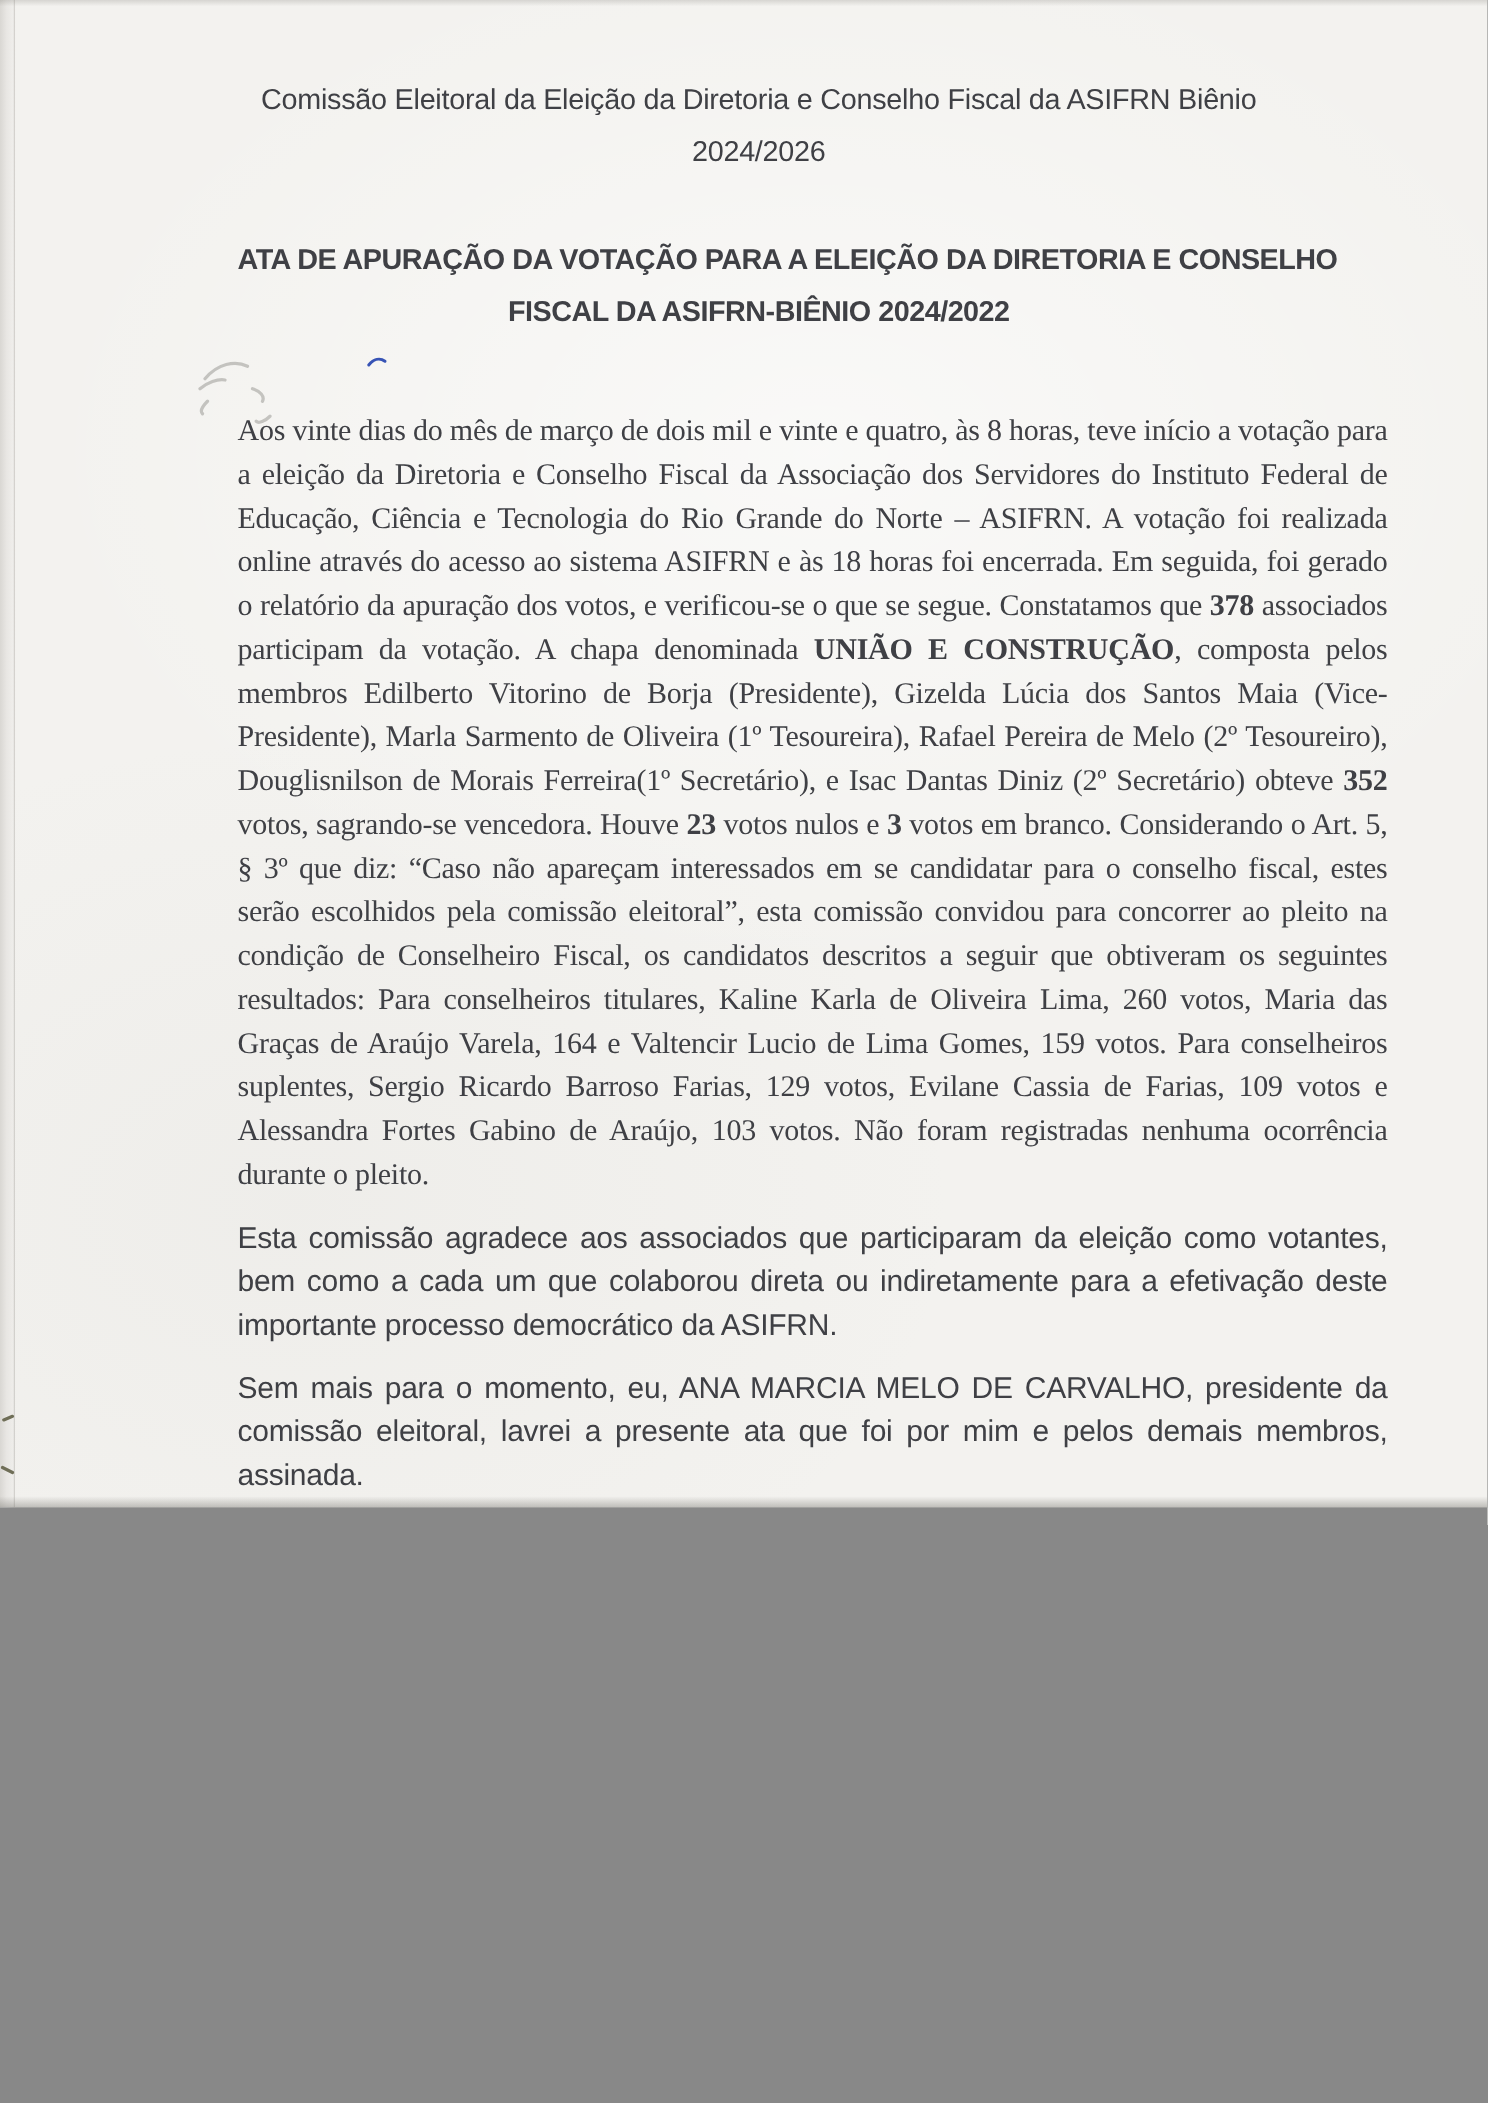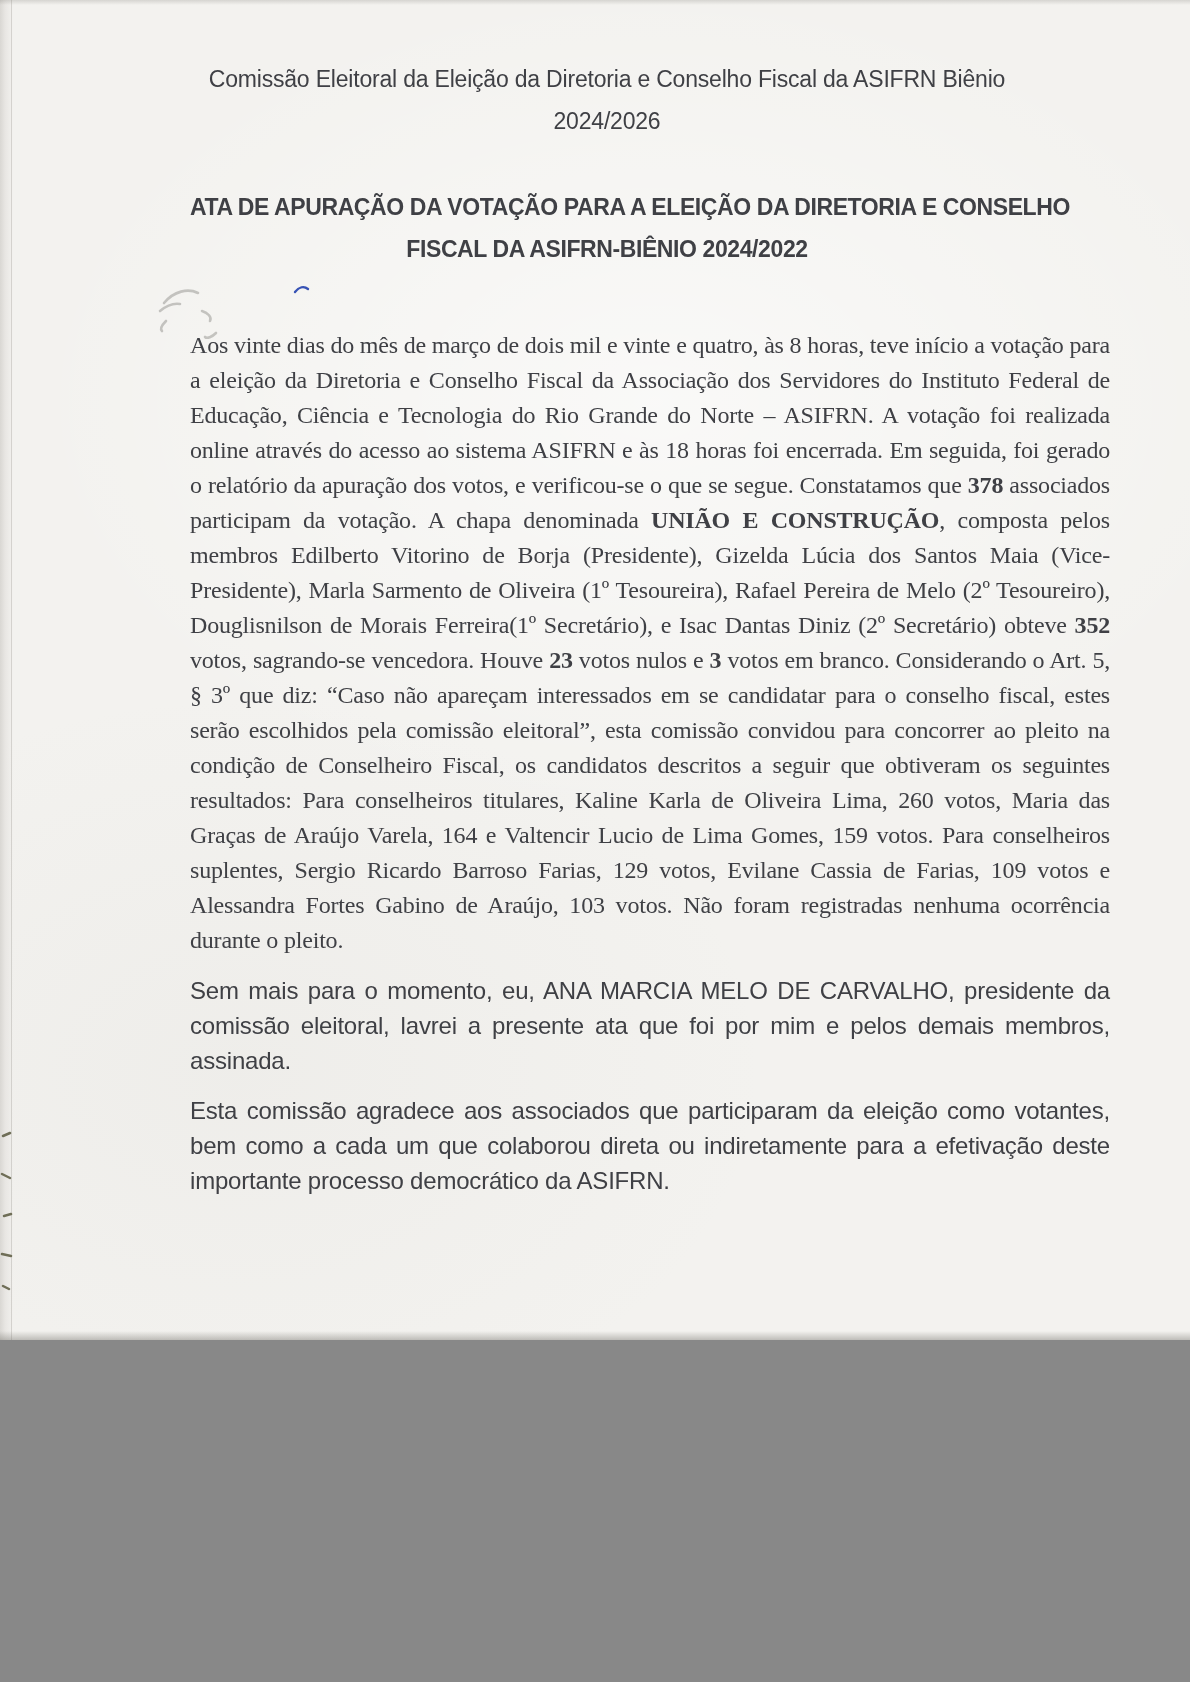--- a/index.html
+++ b/index.html
@@ -1,18 +1,18 @@
 <!DOCTYPE html>
 <html lang="pt" style="--paper: #f3f2ef; --text: #3f4045; --ink-blue: #3753b5;"><head>
 <meta charset="utf-8">
 <style>
   html,body { margin:0; padding:0; background:#888; }
   .page {
     position:relative;
-    width:1190px; height:1340px;
+    width:1190px; height:1206px;
     margin:0 auto;
     background: var(--paper, #f3f2ef);
     background-image:
       radial-gradient(ellipse 900px 600px at 55% 30%, rgba(255,255,255,0.55), rgba(255,255,255,0) 70%),
       radial-gradient(ellipse 700px 500px at 20% 80%, rgba(205,203,198,0.12), rgba(205,203,198,0) 75%);
     overflow:hidden;
     font-family:"Liberation Sans","DejaVu Sans",sans-serif;
     color: var(--text, #3f4045);
   }
 
@@ -87,23 +87,23 @@
       <div class="h-line">2024/2026</div>
     </header>
 
     <h1 class="doc-title">
       <div class="t-line">ATA DE APURAÇÃO DA VOTAÇÃO PARA A ELEIÇÃO DA DIRETORIA E CONSELHO</div>
       <div class="t-line">FISCAL DA ASIFRN-BIÊNIO 2024/2022</div>
     </h1>
 
     <p class="body-par par-1"><span>Aos vinte dias do mês de março de dois mil e vinte e quatro, às 8 horas, teve início a votação para a eleição da Diretoria e Conselho Fiscal da Associação dos Servidores do Instituto Federal de Educação, Ciência e Tecnologia do Rio Grande do Norte – ASIFRN. A votação foi realizada online através do acesso ao sistema ASIFRN e às 18 horas foi encerrada. Em seguida, foi gerado o relatório da apuração dos votos, e verificou-se o que se segue. Constatamos que </span><b>378</b><span> associados participam da votação. A chapa denominada </span><b>UNIÃO E CONSTRUÇÃO</b><span>, composta pelos membros Edilberto Vitorino de Borja (Presidente), Gizelda Lúcia dos Santos Maia (Vice-Presidente), Marla Sarmento de Oliveira (1º Tesoureira), Rafael Pereira de Melo (2º Tesoureiro), Douglisnilson de Morais Ferreira(1º Secretário), e Isac Dantas Diniz (2º Secretário) obteve </span><b>352</b><span> votos, sagrando-se vencedora. Houve </span><b>23</b><span> votos nulos e </span><b>3</b><span> votos em branco. Considerando o Art. 5, § 3º que diz: “Caso não apareçam interessados em se candidatar para o conselho fiscal, estes serão escolhidos pela comissão eleitoral”, esta comissão convidou para concorrer ao pleito na condição de Conselheiro Fiscal, os candidatos descritos a seguir que obtiveram os seguintes resultados: Para conselheiros titulares, Kaline Karla de Oliveira Lima, 260 votos, Maria das Graças de Araújo Varela, 164 e Valtencir Lucio de Lima Gomes, 159 votos. Para conselheiros suplentes, Sergio Ricardo Barroso Farias, 129 votos, Evilane Cassia de Farias, 109 votos e Alessandra Fortes Gabino de Araújo, 103 votos. Não foram registradas nenhuma ocorrência durante o pleito.</span></p>
 
+    <p class="body-par par-2">Esta comissão agradece aos associados que participaram da eleição como votantes, bem como a cada um que colaborou direta ou indiretamente para a efetivação deste importante processo democrático da ASIFRN.</p>
+
     <p class="body-par par-3">Sem mais para o momento, eu, ANA MARCIA MELO DE CARVALHO, presidente da comissão eleitoral, lavrei a presente ata que foi por mim e pelos demais membros, assinada.</p>
-
-    <p class="body-par par-2">Esta comissão agradece aos associados que participaram da eleição como votantes, bem como a cada um que colaborou direta ou indiretamente para a efetivação deste importante processo democrático da ASIFRN.</p>
   </div>
 
 
   <div class="members-row">
 
     <div class="sig-member member-left">
       <svg width="310" height="100" viewBox="0 0 310 100" role="img" aria-label="Valdener Avelino Correia">
         <path class="ink" stroke-width="2.8" d="M6,48 C14,64 22,80 28,92 C32,74 40,56 50,48"></path>
         <path class="ink" stroke-width="2.8" d="M56,72 C62,58 72,60 68,74 C64,86 52,84 56,72 M78,70 C84,56 92,58 88,72 M98,68 C104,54 110,58 106,72 M116,66 C122,52 130,56 124,70 C138,54 146,56 142,70"></path>
         <path class="ink" stroke-width="2.8" d="M148,88 C180,80 238,26 266,10 C290,-2 298,18 284,40 C270,62 220,88 170,92 C152,94 140,92 136,88"></path>

